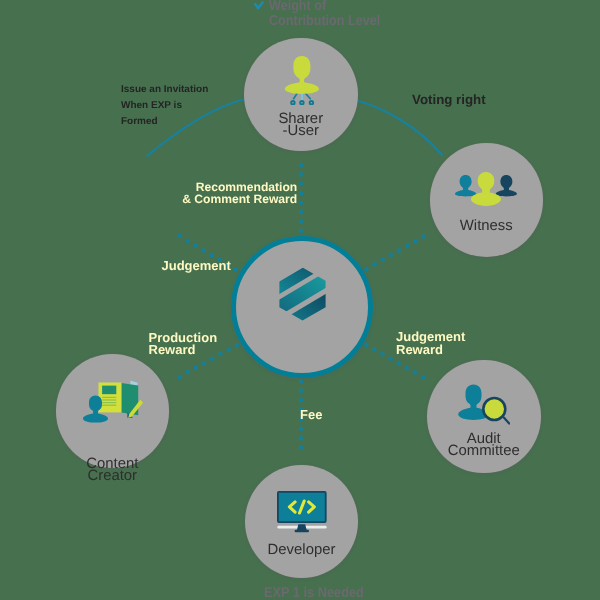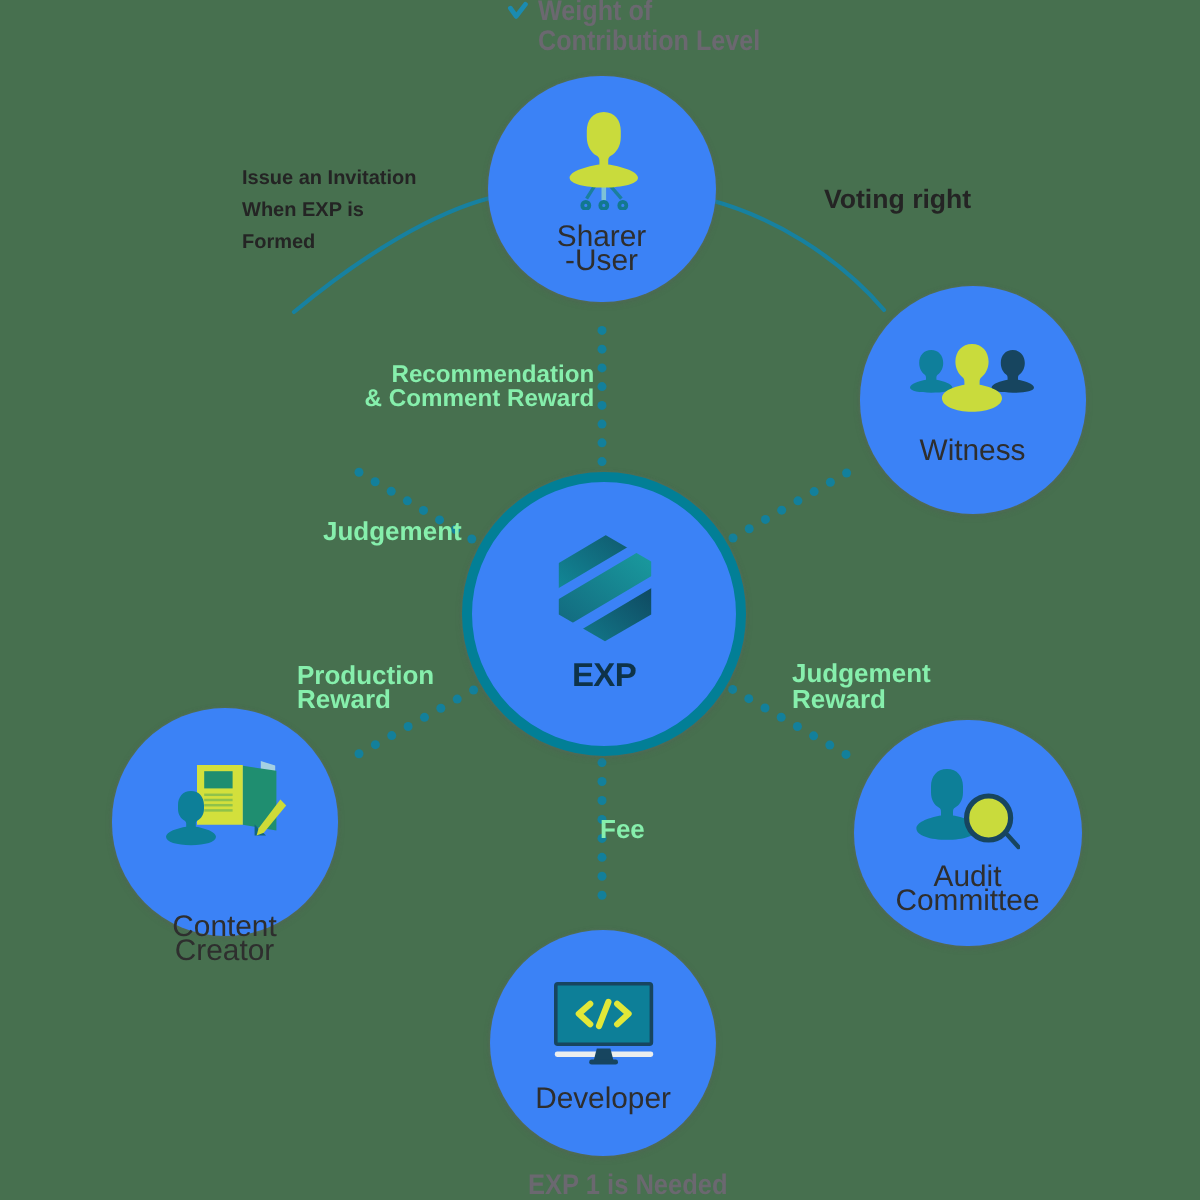--- a/index.html
+++ b/index.html
@@ -8,30 +8,30 @@
        font-family:"DejaVu Sans", sans-serif;
        -webkit-font-smoothing:antialiased;
        text-rendering:geometricPrecision;}
   *{-webkit-font-smoothing:antialiased;}
   #stage{position:relative;width:600px;height:600px;}
   .layer{position:absolute;left:0;top:0;width:600px;height:600px;}
   #edges{z-index:1;}
   #nodes{z-index:3;}
   #labels{z-index:4;}
 
-  .node{position:absolute;border-radius:50%;background:#3b82f6;
+  .node{position:absolute;border-radius:50%;background:#a3a3a3;
         box-shadow:0 1px 3px rgba(90,90,90,0.35), 0 0 1.5px rgba(120,120,120,0.4);}
   .node .ico{position:absolute;left:0;right:0;display:flex;justify-content:center;}
   .nlabel{position:absolute;left:0;right:0;text-align:center;
         font-weight:400;color:#2e2e2e;line-height:12.2px;white-space:pre;
         font-family:"Liberation Sans", sans-serif;letter-spacing:0;}
 
   .elabel{position:absolute;white-space:pre;line-height:1.12;font-weight:700;
         font-family:"Liberation Sans", sans-serif;}
-  .elabel.navy{color:#86efac;}
+  .elabel.navy{color:#fef9c3;}
   .elabel.dark{color:#242424;}
 
   .faint{position:absolute;white-space:pre;font-weight:700;line-height:1.2;
         font-family:"Liberation Sans", sans-serif;color:#6b6870;}
 </style>
 </head>
 <body>
 
 <div id="stage">
 
@@ -129,21 +129,20 @@
               <path d="M23.5 0.4 L46.6 13.7 L46.6 40.3 L23.5 53.6 L0.4 40.3 L0.4 13.7 Z"></path>
             </clipPath>
           </defs>
           <g clip-path="url(#hexclip)">
             <polygon points="-8,19.5 56,-18.5 56,-6 -8,32" fill="url(#g1)"></polygon>
             <polygon points="-8,37.5 56,-0.5 56,15.5 -8,53.5" fill="url(#g2)"></polygon>
             <polygon points="-8,59.5 56,21.5 56,36 -8,74" fill="url(#g3)"></polygon>
           </g>
         </svg>
       </div>
-      <div class="nlabel" style="top:91px;font-size:16.5px;font-weight:700;color:#0e3349;letter-spacing:-0.3px;">EXP</div>
     </div>
 
     <div class="node" style="left:244px;top:37.5px;width:113.5px;height:113.5px;">
       <div class="ico" style="top:17px;">
         <svg width="38" height="50" viewBox="0 0 38 50">
           <g fill="none" stroke="#1b7f9c" stroke-width="1.7">
             <path d="M16.2 36.6 L11.3 44.3"></path>
               <path d="M22 36.6 L28.7 44.3"></path>
           </g>
           <path fill="none" stroke="#7fc2d6" stroke-width="2.3" d="M19.9 35.6 L19.9 45.2"></path>

